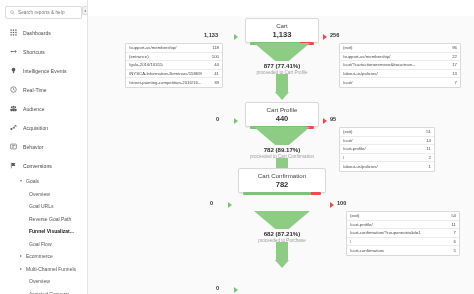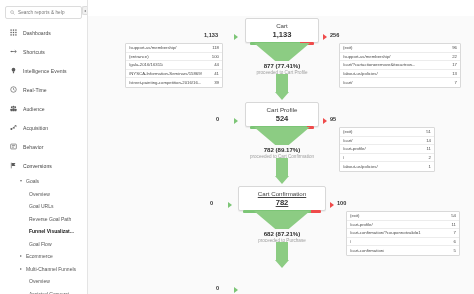--- a/index.html
+++ b/index.html
@@ -455,21 +455,21 @@
       <div class="wedge" style="left:166px; top:27px; width:56px; height:18px;"></div>
       <div class="proceed-label" style="left:134px; top:46px;">
         <div class="proceed-num">877 (77.41%)</div>
         <div class="proceed-sub">proceeded to Cart Profile</div>
       </div>
       <div class="arrow-shaft" style="left:188px; top:58px; width:12px; height:18px;"></div>
       <div class="arrow-head" style="left:187px; top:76px;"></div>
 
       <div class="step-box" style="left:157px; top:86px; width:74px; height:25px;">
         <div class="step-title">Cart Profile</div>
-        <div class="step-count">524</div>
+        <div class="step-count">440</div>
         <div class="bar-track">
           <div class="bar-green" style="width:89.17%"></div>
           <div class="bar-red" style="width:10.83%"></div>
         </div>
       </div>
 
       <div class="side-num" style="left:128px; top:100px;">0</div>
       <div class="tri-green" style="left:146px; top:102px;"></div>
       <div class="tri-red" style="left:235px; top:102px;"></div>
       <div class="side-num" style="left:242px; top:100px;">95</div>
@@ -498,21 +498,21 @@
       </div>
 
       <div class="wedge" style="left:166px; top:111px; width:56px; height:18px;"></div>
       <div class="proceed-label" style="left:134px; top:130px;">
         <div class="proceed-num">782 (89.17%)</div>
         <div class="proceed-sub">proceeded to Cart Confirmation</div>
       </div>
       <div class="arrow-shaft" style="left:188px; top:142px; width:12px; height:18px;"></div>
       <div class="arrow-head" style="left:187px; top:160px;"></div>
 
-      <div class="step-box" style="left:150px; top:170px; width:88px; height:25px;text-decoration:underline;">
+      <div class="step-box" style="left:150px; top:152px; width:88px; height:25px;">
         <div class="step-title">Cart Confirmation</div>
         <div class="step-count">782</div>
         <div class="bar-track">
           <div class="bar-green" style="width:87.21%"></div>
           <div class="bar-red" style="width:12.79%"></div>
         </div>
       </div>
 
       <div class="side-num" style="left:122px; top:184px;">0</div>
       <div class="tri-green" style="left:140px; top:186px;"></div>

